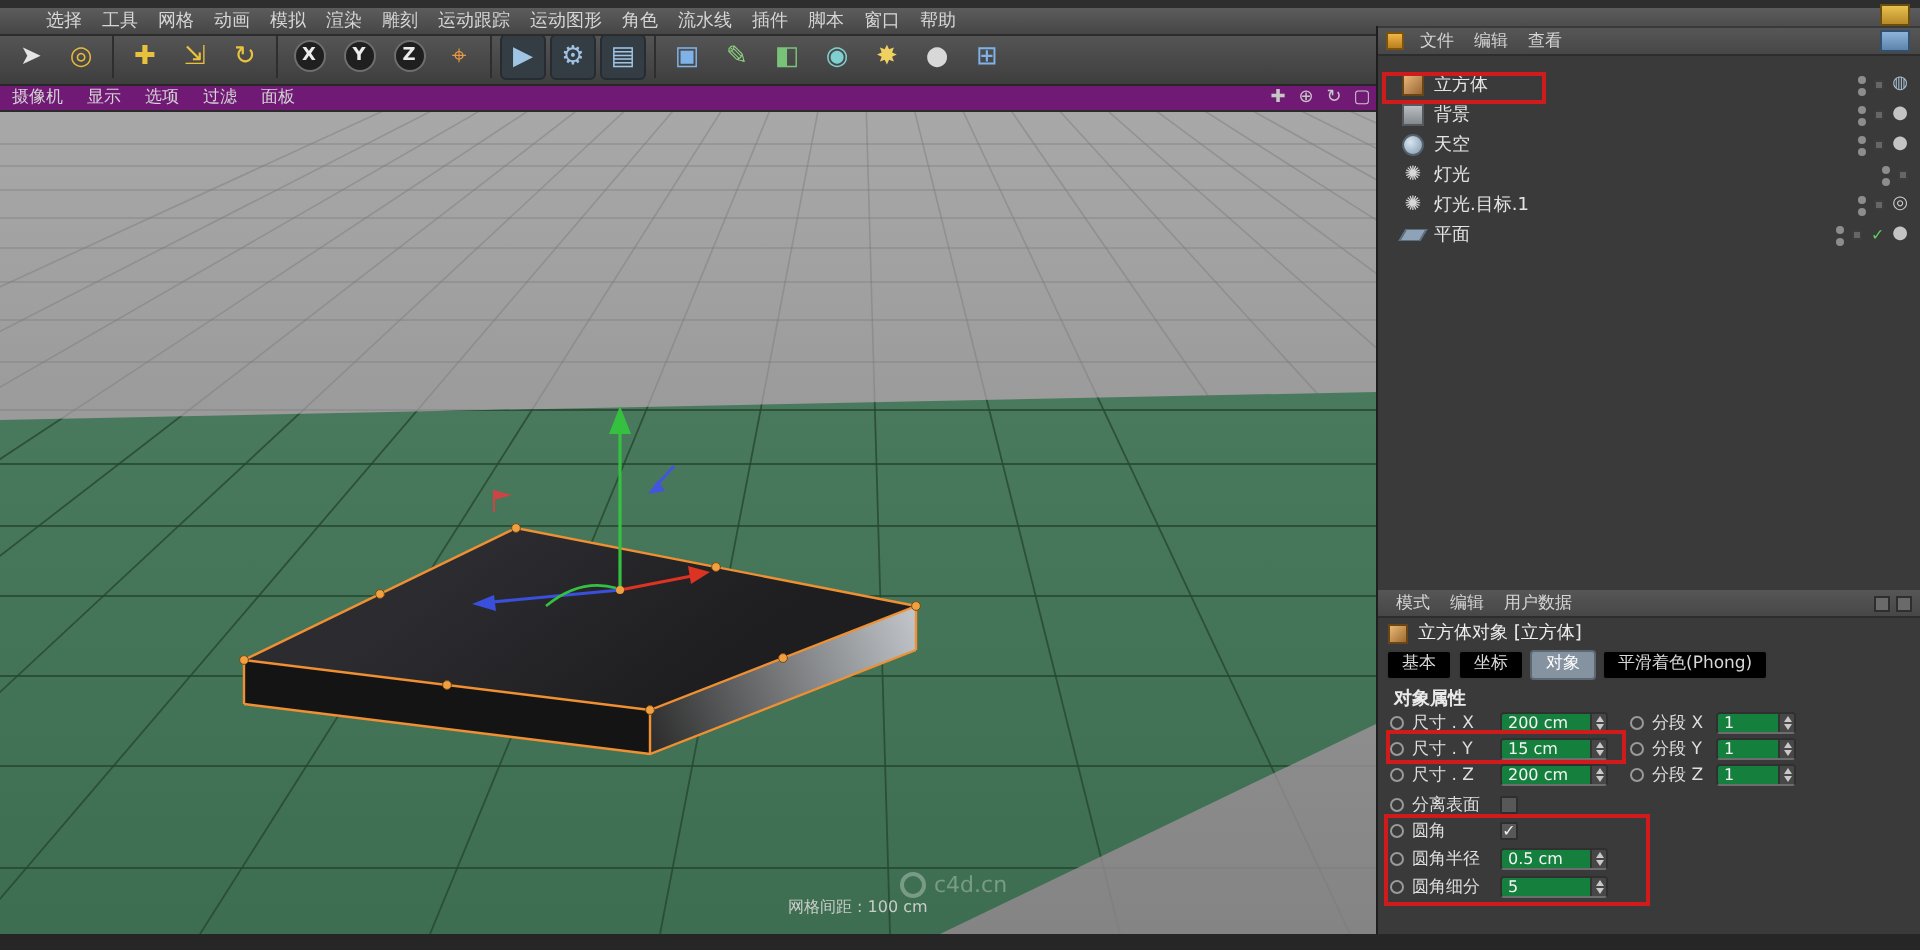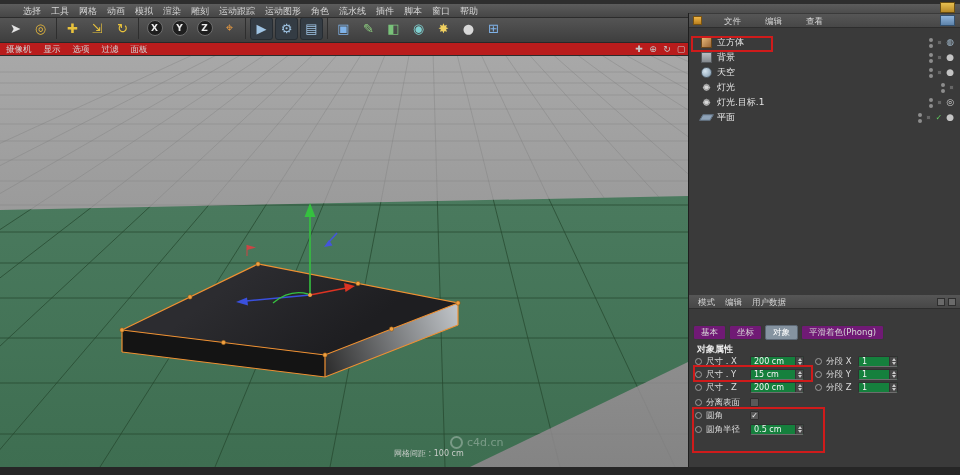--- a/index.html
+++ b/index.html
@@ -23,41 +23,41 @@
              display:flex; align-items:center; padding-left:3px; }
   .tb { width:23px; height:23px; margin:0 1px; display:flex; align-items:center; justify-content:center;
         font-size:13px; border-radius:3px; }
   .tb-dark { background:#343c44; border:1px solid #262c32; }
   .tb.circle span { display:flex; width:16px; height:16px; border-radius:50%; background:#1f1f1f;
         border:1px solid #6e6e6e; color:#ececec; font-size:9px; font-weight:bold;
         align-items:center; justify-content:center; }
   .tbsep { width:1px; height:22px; background:#2e2e2e; margin:0 3px; }
 
   
-  .vpmenu { position:absolute; left:0; top:43px; width:688px; height:13px; background:#b91c1c;
+  .vpmenu { position:absolute; left:0; top:43px; width:688px; height:13px; background:#701a75;
             border-bottom:1px solid #2b2b2b; display:flex; align-items:center; z-index:4; }
   .vpmenu .mi { font-size:8.5px; color:#d2d2d2; padding:0 6px; line-height:13px; }
   .vpmenu .spacer { flex:1; }
   .vpmenu .vi { width:14px; text-align:center; font-size:9px; color:#c6c6c6; line-height:13px; }
 
   
   .viewport { position:absolute; left:0; top:56px; width:688px; height:411px; overflow:hidden;
               background:#909090; }
   .vp-status { position:absolute; left:394px; top:392px; font-size:8px; color:#c9cdc9; z-index:6; }
   .vp-watermark { position:absolute; left:450px; top:380px; z-index:6; display:flex; align-items:center;
                   gap:4px; color:rgba(255,255,255,0.30); font-size:11px; }
   .vp-watermark .ring { width:13px; height:13px; border-radius:50%; border:2px solid rgba(255,255,255,0.30); }
 
   
   .right { position:absolute; left:688px; top:13px; width:272px; height:454px; background:#3a3a3a;
            border-left:1px solid #1e1e1e; z-index:10; }
   .om-bar, .am-bar { position:absolute; left:0; width:272px; height:14px;
            background:linear-gradient(#565656,#474747); display:flex; align-items:center;
            padding-left:4px; border-bottom:1px solid #2d2d2d; }
-  .om-bar { top:1px;gap:14px; } .am-bar { top:282px;text-align:center; }
+  .om-bar { top:1px; } .am-bar { top:282px;text-align:center; }
   .om-bar .mi, .am-bar .mi { font-size:8.5px; color:#d4d4d4; padding:0 5px; line-height:14px; }
   .om-logo { width:9px; height:9px; background:linear-gradient(#f0b648,#b87f1e); border:1px solid #7a5310; margin-right:3px; }
   .am-bar .bar-right { margin-left:auto; display:flex; gap:3px; padding-right:5px; }
   .am-bar .sq { width:8px; height:8px; background:#6a6a6a; border:1px solid #2e2e2e; }
 
   .om-rows { position:absolute; left:0; top:22px; width:272px; }
   .om-row { height:15px; display:flex; align-items:center; padding-left:12px; }
   .om-icon { width:11px; height:11px; margin-right:5px; flex:none; display:flex; align-items:center; justify-content:center; }
   .oi-cube  { background:linear-gradient(135deg,#e6b778,#996636); border:1px solid #6a4518; }
   .oi-bg    { background:linear-gradient(#b9bec3,#84898e); border:1px solid #55595d; }
@@ -73,21 +73,21 @@
   .t-check { color:#5fd05f; font-size:8px; }
   .t-sphere { color:#c4c4c4; }
   .t-target { color:#cfcfcf; }
   .t-phong { color:#a8c0d4; }
 
   .am-title { position:absolute; left:0; top:296px; width:272px; height:15px; display:flex;
               align-items:center; gap:5px; padding-left:5px; }
   .am-cube { width:10px; height:10px; background:linear-gradient(135deg,#eab874,#9d6a30); border:1px solid #6a4518; }
   .am-title-label { font-size:9px; color:#ececec; }
   .am-tabs { position:absolute; left:4px; top:312px; display:flex; gap:3px; }
-  .am-tab { font-size:8.5px; color:#d8d8d8; padding:1px 7px; line-height:11px; background:#701a75;
+  .am-tab { font-size:8.5px; color:#d8d8d8; padding:1px 7px; line-height:11px; background:#000000;
             border:1px solid #383838; border-radius:2px; white-space:nowrap; }
   .am-tab.active { background:#8593a0; border-color:#5c6874; color:#ffffff; }
   .am-section { position:absolute; left:8px; top:330px; font-size:9px; font-weight:bold; color:#eaeaea; }
 
   .am-rows { position:absolute; left:0; top:342px; width:272px; }
   .am-row { height:13px; display:flex; align-items:center; padding-left:6px; }
   .keyc { width:7px; height:7px; border-radius:50%; border:1px solid #9a9a9a; margin-right:4px; flex:none; }
   .keyc.ml { margin-left:11px; }
   .f-label { font-size:8.5px; color:#dedede; width:44px; flex:none; white-space:nowrap; }
   .f-label.w32 { width:32px; }
@@ -439,20 +439,24 @@
     <div class="am-bar">
       <span class="mi">模式</span>
       <span class="mi">编辑</span>
       <span class="mi">用户数据</span>
       <span class="bar-right">
         <span class="sq"></span>
         <span class="sq"></span>
       </span>
     </div>
 
+    <div class="am-title">
+      <span class="am-cube"></span>
+      <span class="am-title-label">立方体对象 [立方体]</span>
+    </div>
 
     <div class="am-tabs">
       <span class="am-tab">基本</span>
       <span class="am-tab">坐标</span>
       <span class="am-tab active">对象</span>
       <span class="am-tab">平滑着色(Phong)</span>
     </div>
 
     <div class="am-section">对象属性</div>
 
@@ -533,20 +537,31 @@
         <i class="keyc"></i>
         <span class="f-label">圆角半径</span>
         <span class="field w54">
           <span class="val">0.5 cm</span>
           <span class="spin">
               <i class="up"></i>
               <i class="dn"></i>
             </span>
         </span>
       </div>
+      <div class="am-row gap1">
+        <i class="keyc"></i>
+        <span class="f-label">圆角细分</span>
+        <span class="field w54">
+          <span class="val">5</span>
+          <span class="spin">
+              <i class="up"></i>
+              <i class="dn"></i>
+            </span>
+        </span>
+      </div>
     </div>
   </div>
 
   <div class="redbox" id="rb1"></div>
   <div class="redbox" id="rb2"></div>
   <div class="redbox" id="rb3"></div>
 
   <div class="bottombar"></div>
 </div>
 

